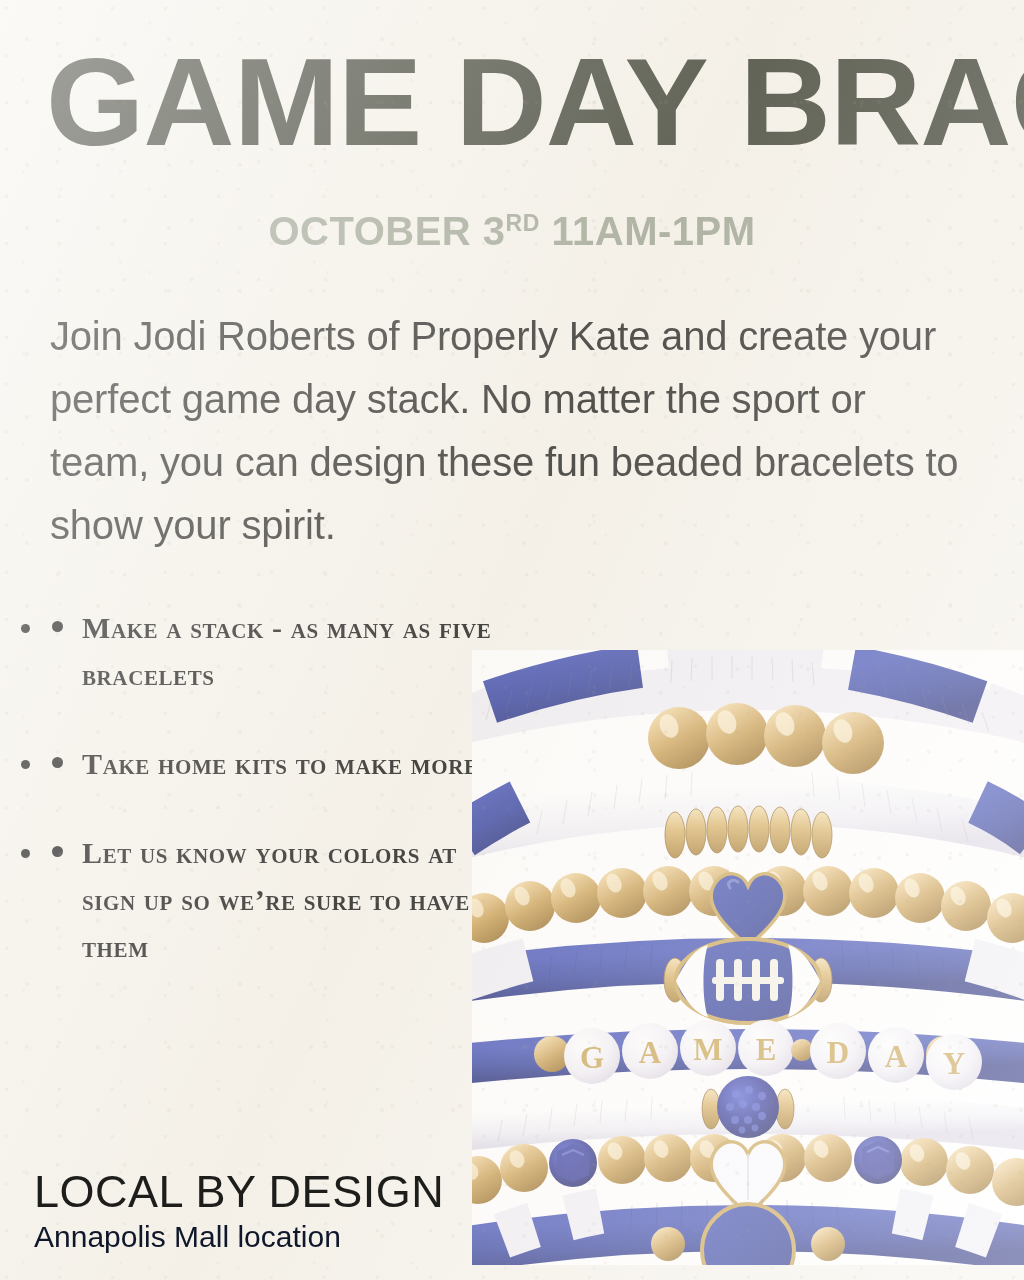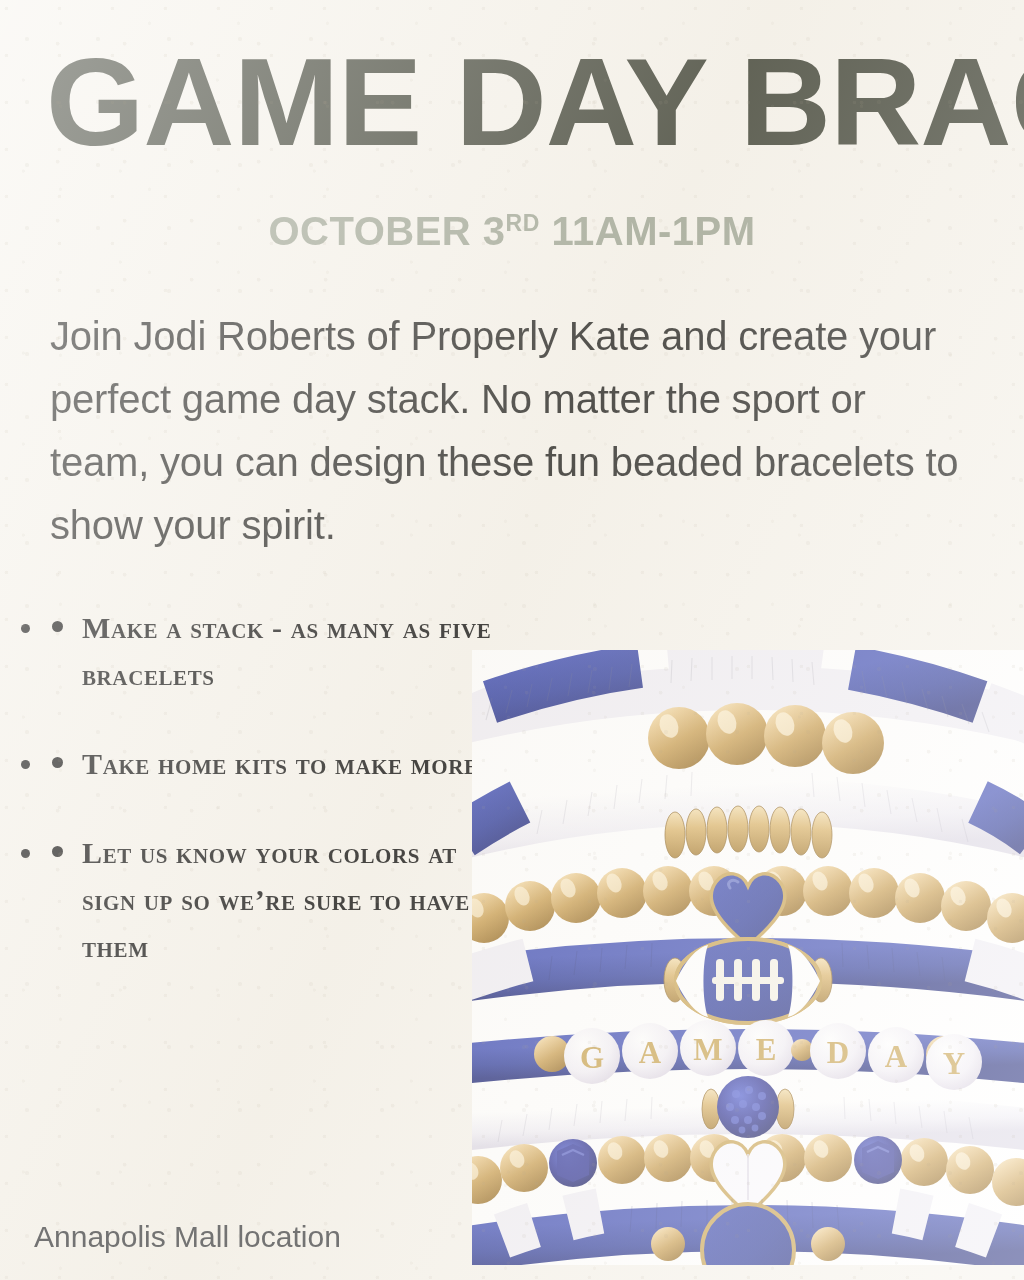--- a/index.html
+++ b/index.html
@@ -117,21 +117,21 @@
     font-size:45px;
     line-height:52px;
     letter-spacing:.5px;
     color:#1d1d1b;
   }
   .footer-location{
     font-family:"Liberation Sans", sans-serif;
     font-weight:400;
     font-size:30px;
     line-height:38px;
-    color:#737373;
+    color:#0f172a;
   }
 
   
   .photo-panel{
     position:absolute;
     left:472px; top:650px;
     width:552px; height:615px;
     background:#ffffff;
     overflow:hidden;
     z-index:4;
@@ -160,20 +160,21 @@
     <span class="bullet-dot"></span>
     <span>TAKE HOME KITS TO MAKE MORE</span>
   </li>
   <li class="bullet-item">
     <span class="bullet-dot"></span>
     <span>LET US KNOW YOUR COLORS AT SIGN UP SO WE’RE SURE TO HAVE THEM</span>
   </li>
 </ul>
 
 <div class="footer-block">
+  <div class="footer-brand">LOCAL BY DESIGN</div>
   <div class="footer-location">Annapolis Mall location</div>
 </div>
 
 <div class="photo-panel">
   <svg class="bracelet-svg" viewBox="0 0 552 615" preserveAspectRatio="xMidYMid slice">
     <defs>
       <linearGradient id="goldBall" x1="0" y1="0" x2="0.6" y2="1">
         <stop offset="0%" stop-color="#fbe9bf"></stop>
         <stop offset="28%" stop-color="#e7c484"></stop>
         <stop offset="62%" stop-color="#c79a4a"></stop>

